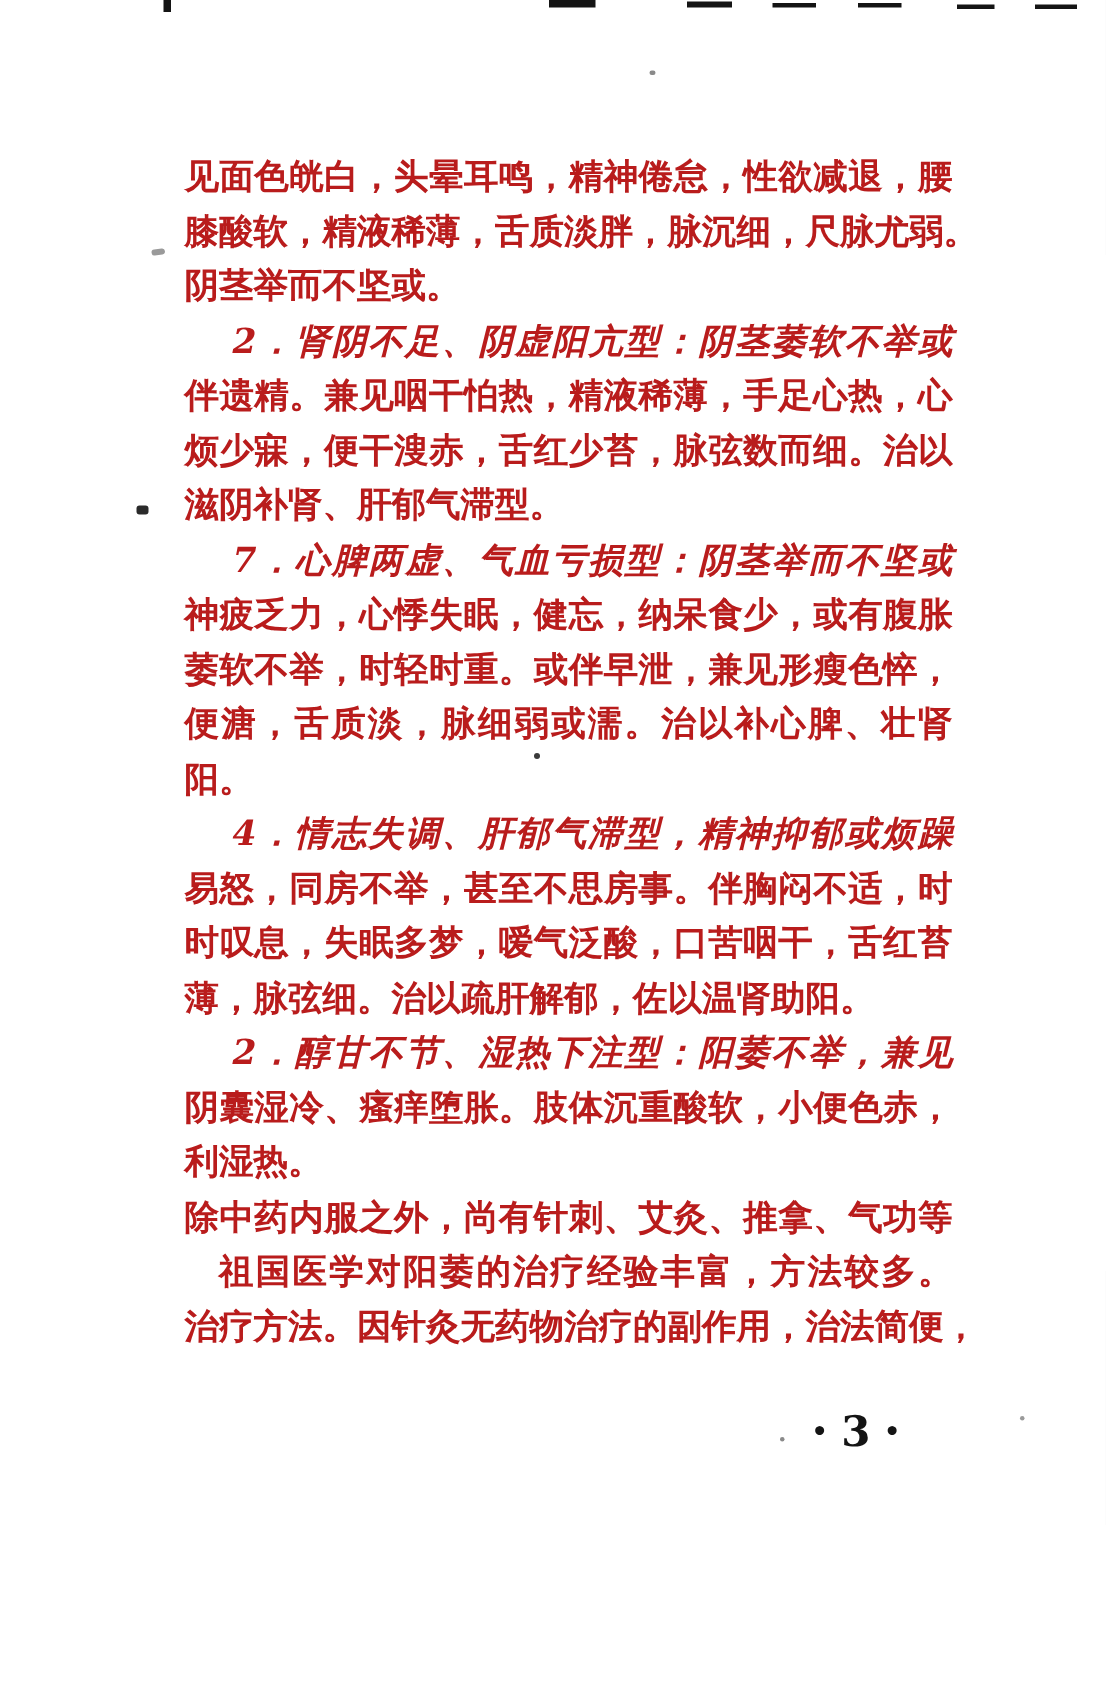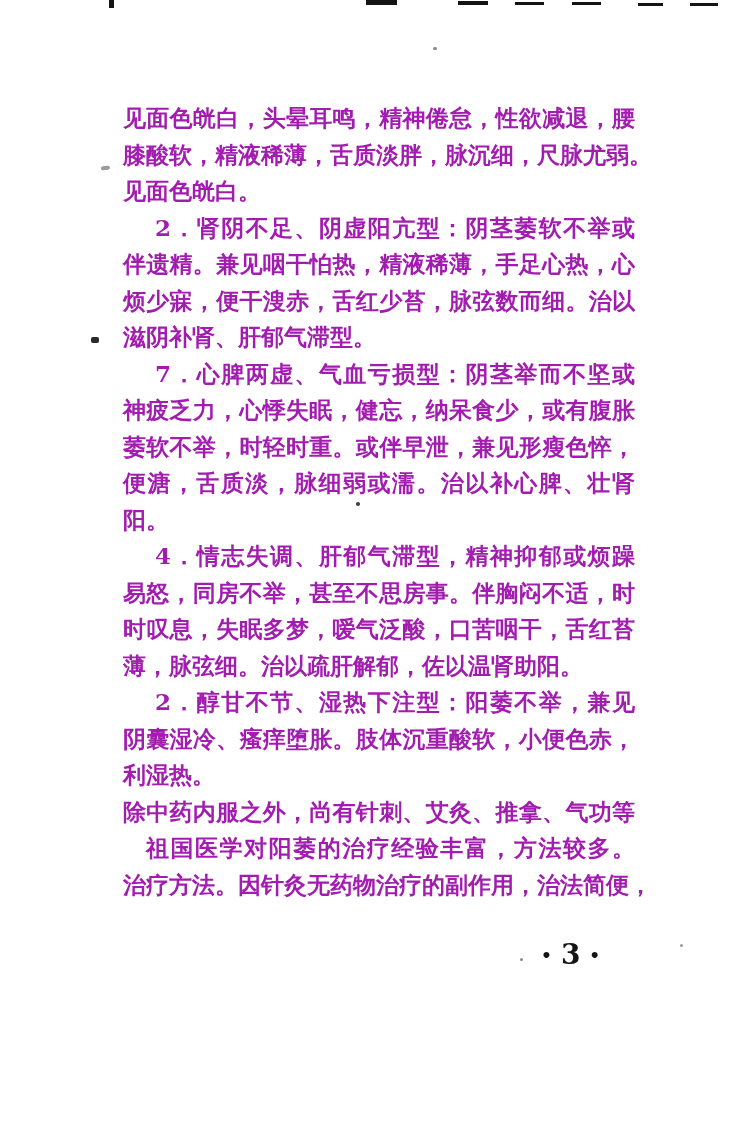--- a/index.html
+++ b/index.html
@@ -16,34 +16,35 @@
     color:#161616;
   }
   .text-block{
     position:absolute;
     left:123px;top:100px;
     width:512px;
     font-size:23px;
     font-weight:700;
     line-height:36.5px;
     letter-spacing:0px;
-    color:#a21caf;
+    color:#b91c1c;
     text-align:left;
   }
   .line{
     white-space:nowrap;
     height:36.5px;
   }
   .line.just{
     text-align:justify;
     text-align-last:justify;
     text-justify:inter-character;
   }
   .line.indent{
     text-indent:32px;
+    font-style:italic;
   }
   .line.indent-sm{
     text-indent:23px;
   }
   
   .artifact{position:absolute;background:#141414;}
   .tick-1{left:109px;top:0;width:5px;height:8px;}
   .dash-1{left:366px;top:0;width:31px;height:5px;}
   .dash-2{left:458px;top:1px;width:30px;height:4px;}
   .dash-3{left:515px;top:2px;width:29px;height:3px;}
@@ -91,21 +92,21 @@
   <div class="speck speck-3"></div>
   <div class="speck speck-4"></div>
   <div class="speck speck-5"></div>
   <div class="speck speck-6"></div>
 
   <div class="text-block">
 
     <div class="para">
       <div class="line just">见面色㿠白，头晕耳鸣，精神倦怠，性欲减退，腰</div>
       <div class="line just">膝酸软，精液稀薄，舌质淡胖，脉沉细，尺脉尤弱。</div>
-      <div class="line">见面色㿠白。</div>
+      <div class="line">阴茎举而不坚或。</div>
     </div>
 
     <div class="para">
       <div class="line just indent">2．肾阴不足、阴虚阳亢型：阴茎萎软不举或</div>
       <div class="line just">伴遗精。兼见咽干怕热，精液稀薄，手足心热，心</div>
       <div class="line just">烦少寐，便干溲赤，舌红少苔，脉弦数而细。治以</div>
       <div class="line">滋阴补肾、肝郁气滞型。</div>
     </div>
 
     <div class="para">

